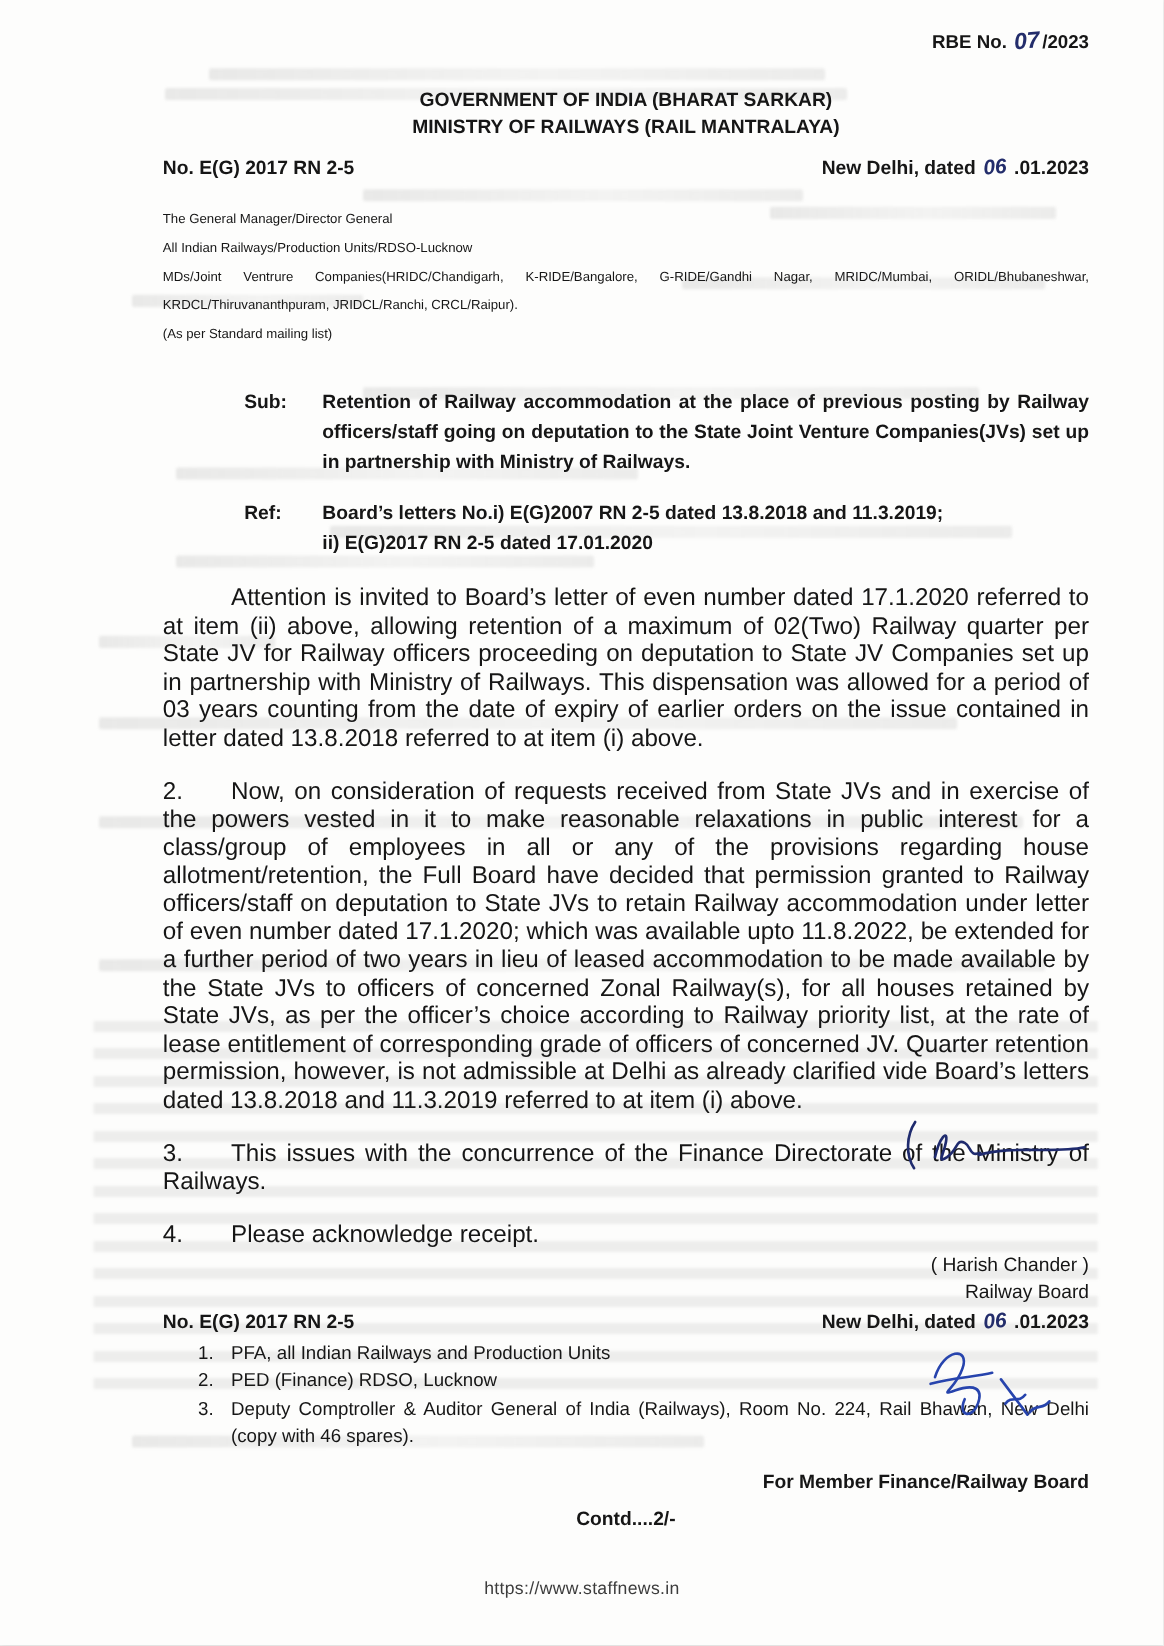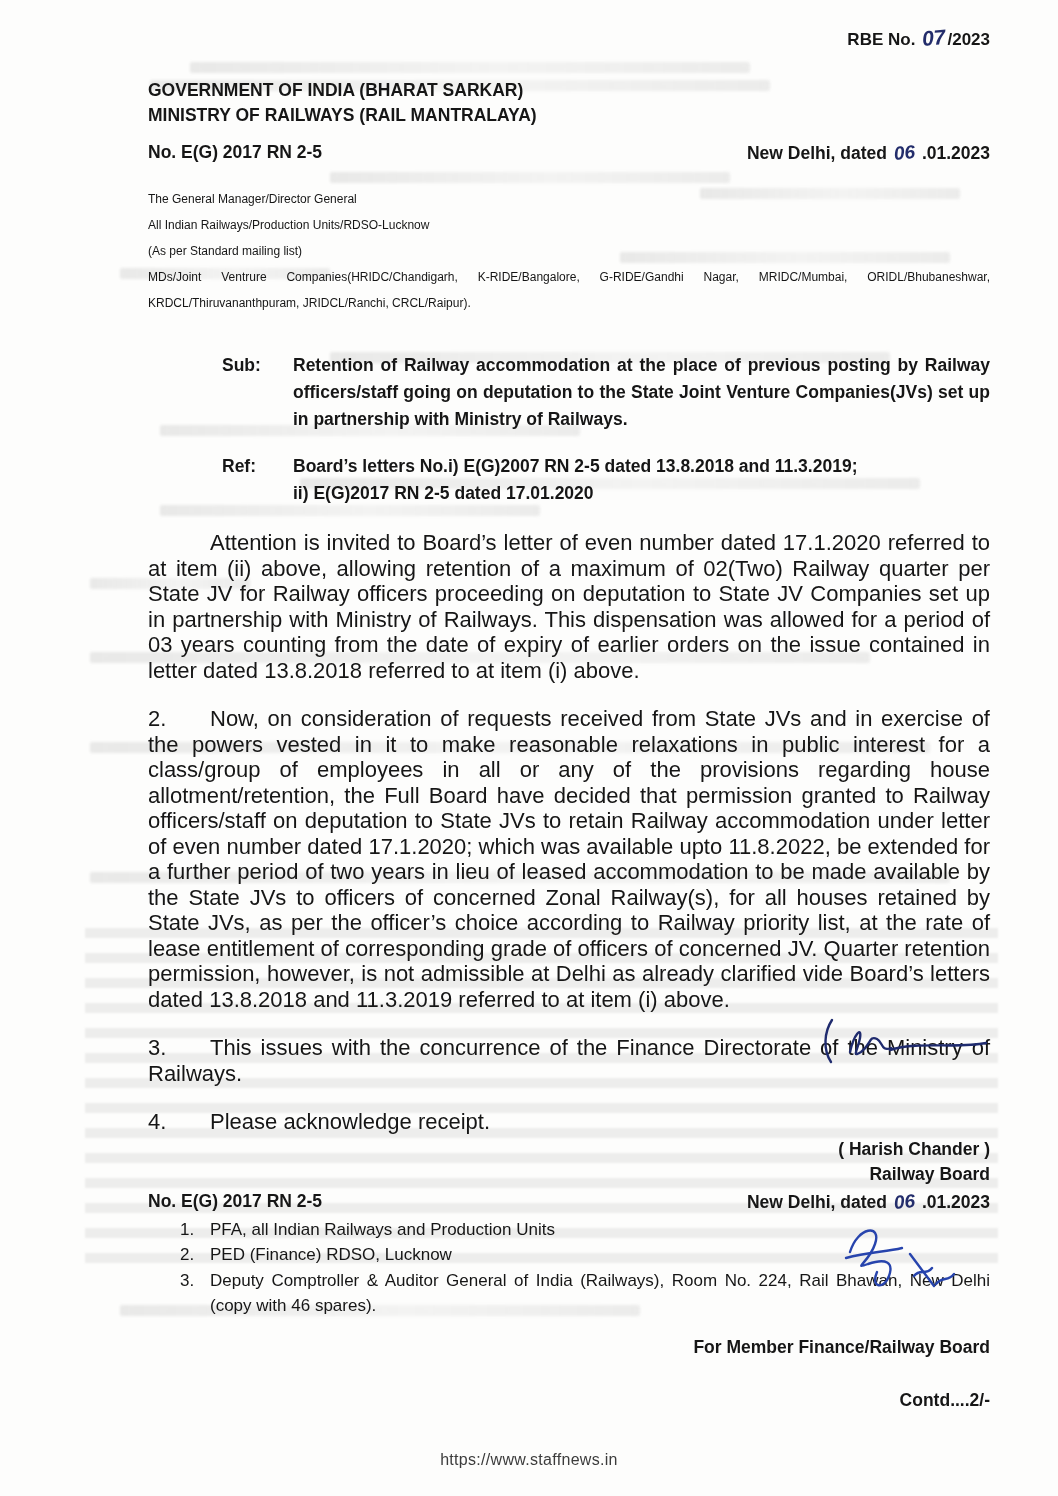--- a/index.html
+++ b/index.html
@@ -25,39 +25,39 @@
     background:repeating-linear-gradient(180deg,rgba(110,110,110,.11) 0 10px,transparent 10px 25px);
     filter:blur(1.3px);
   }
   .content{position:relative;z-index:1;padding:26px 68px 0 148px;}
   .rbe-line{text-align:right;font-weight:700;font-size:17px;}
   .hw{
     display:inline-block;font-style:italic;font-weight:700;
     color:#232d6b;transform:rotate(-5deg);padding:0 2px;font-size:19px;
   }
   .hw.big{font-size:21px;}
-  .letterhead{margin-top:28px;font-weight:700;font-size:17.5px;line-height:25px;}
+  .letterhead{margin-top:28px;text-align:center;font-weight:700;font-size:17.5px;line-height:25px;}
   .file-row{display:flex;justify-content:space-between;margin-top:14px;font-weight:700;font-size:17.5px;}
   .addressee{margin-top:22px;font-weight:400;font-size:12px;line-height:26px;text-align:justify;}
   .labelled{display:flex;margin-top:36px;padding-left:74px;font-weight:700;font-size:17.5px;line-height:27px;}
   .labelled .lbl{flex:0 0 71px;}
   .labelled .txt{flex:1;text-align:justify;}
   .labelled.ref{margin-top:20px;}
   .para{margin-top:23px;font-size:22px;line-height:25.5px;text-align:justify;font-weight:400;}
   .para .pnum{display:inline-block;width:62px;font-weight:400;}
-  .sig-block{margin-top:2px;text-align:right;font-weight:700;font-size:17.5px;line-height:25px;}
+  .sig-block{margin-top:2px;text-align:right;font-weight:400;font-size:17.5px;line-height:25px;}
   .copy-file-row{display:flex;justify-content:space-between;margin-top:4px;font-weight:700;font-size:17.5px;}
   .copy-list{margin-top:4px;font-size:17px;line-height:25.5px;}
   .copy-item{display:flex;padding-left:32px;}
   .copy-item .cnum{flex:0 0 30px;}
   .copy-item .ctxt{flex:1;text-align:justify;}
   .for-line{margin-top:18px;text-align:right;font-weight:700;font-size:17.5px;}
-  .contd{margin-top:32px;text-align:right;font-weight:700;font-size:17.5px;}
+  .contd{margin-top:12px;text-align:center;font-weight:700;font-size:17.5px;}
   .watermark{
-    position:absolute;left:0;right:0;bottom:27px;z-index:1;
+    position:absolute;left:0;right:0;bottom:42px;z-index:1;
     text-align:center;font-size:16px;color:#3c3c3c;letter-spacing:.3px;
   }
   .signature-svg{position:absolute;z-index:2;}
   #sig1{top:1008px;right:64px;}
   #sig2{top:1218px;right:100px;}
 </style>
 </head>
 <body>
 
 <div class="page">
@@ -98,22 +98,22 @@
       <span>
         <span>New Delhi, dated</span>
         <span class="hw">06</span>
         <span>.01.2023</span>
       </span>
     </div>
 
     <div class="addressee">
       <div>The General Manager/Director General</div>
       <div>All Indian Railways/Production Units/RDSO-Lucknow</div>
+      <div>MDs/Joint Ventrure Companies(HRIDC/Chandigarh, K-RIDE/Bangalore, G-RIDE/Gandhi Nagar, MRIDC/Mumbai, ORIDL/Bhubaneshwar, KRDCL/Thiruvananthpuram, JRIDCL/Ranchi, CRCL/Raipur).</div>
       <div>(As per Standard mailing list)</div>
-      <div>MDs/Joint Ventrure Companies(HRIDC/Chandigarh, K-RIDE/Bangalore, G-RIDE/Gandhi Nagar, MRIDC/Mumbai, ORIDL/Bhubaneshwar, KRDCL/Thiruvananthpuram, JRIDCL/Ranchi, CRCL/Raipur).</div>
     </div>
 
     <div class="labelled">
       <span class="lbl">Sub:</span>
       <span class="txt">Retention of Railway accommodation at the place of previous posting by Railway officers/staff going on deputation to the State Joint Venture Companies(JVs) set up in partnership with Ministry of Railways.</span>
     </div>
 
     <div class="labelled ref">
       <span class="lbl">Ref:</span>
       <span class="txt">

